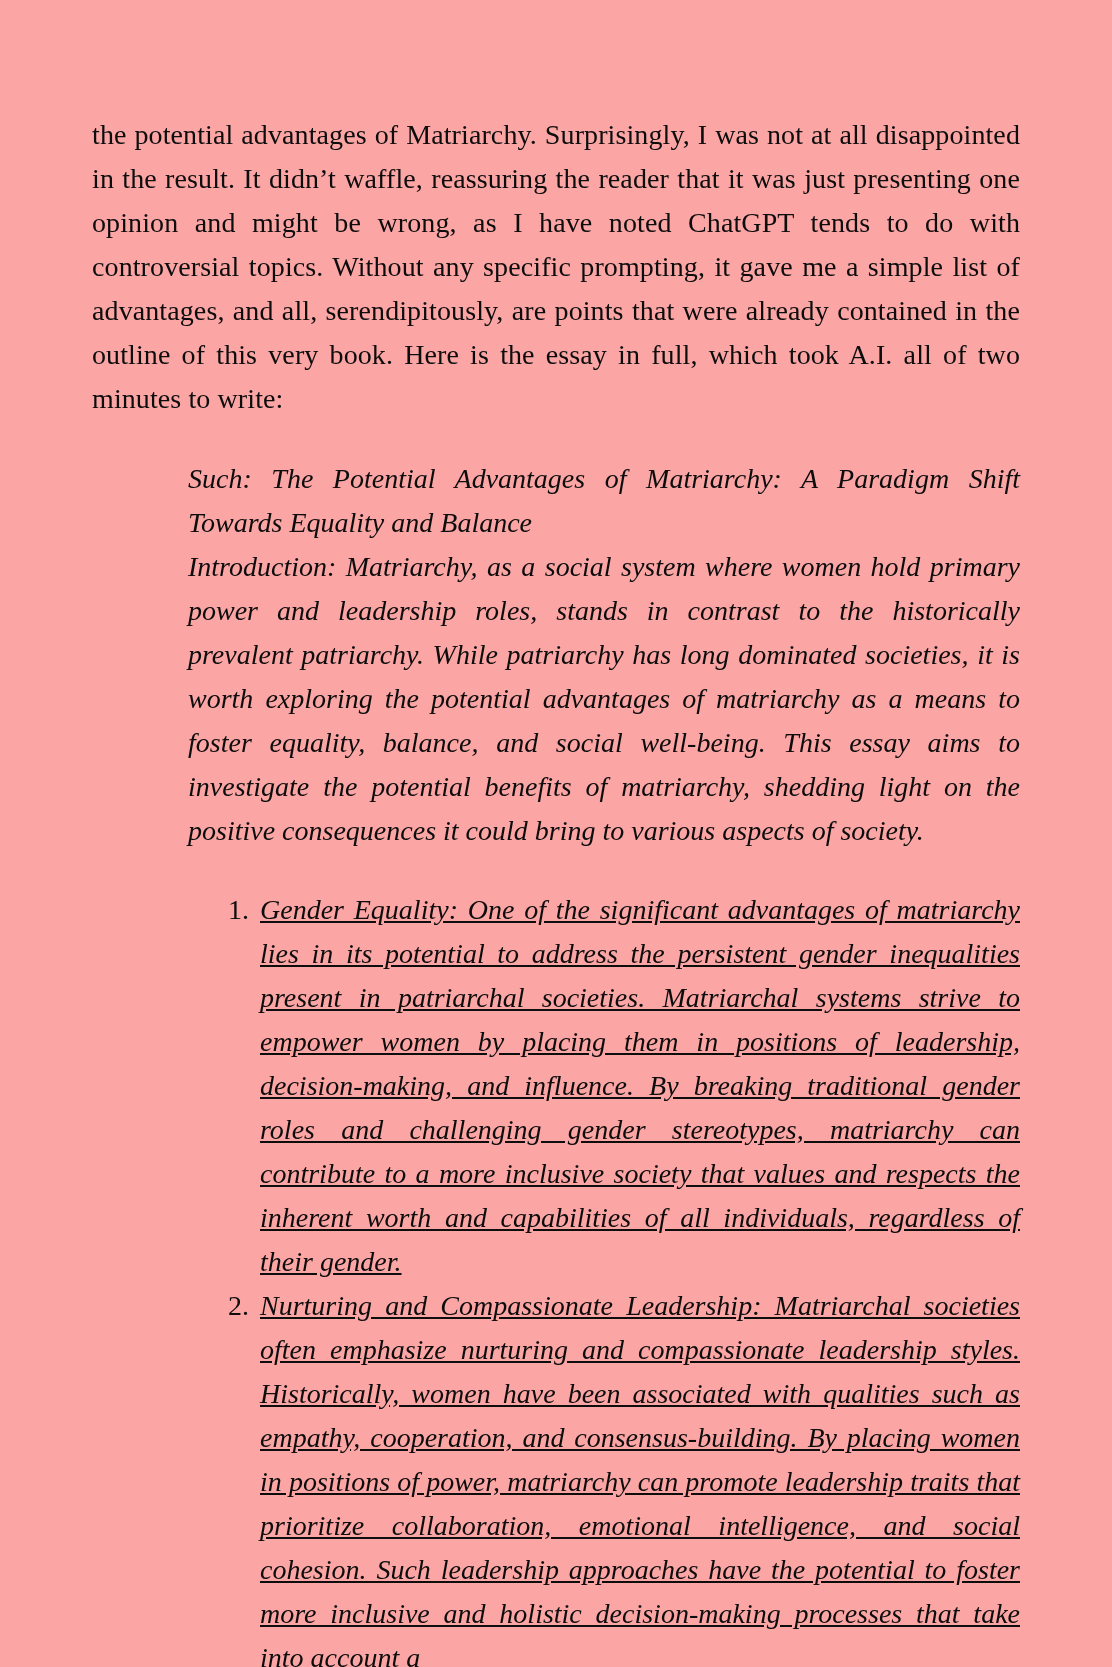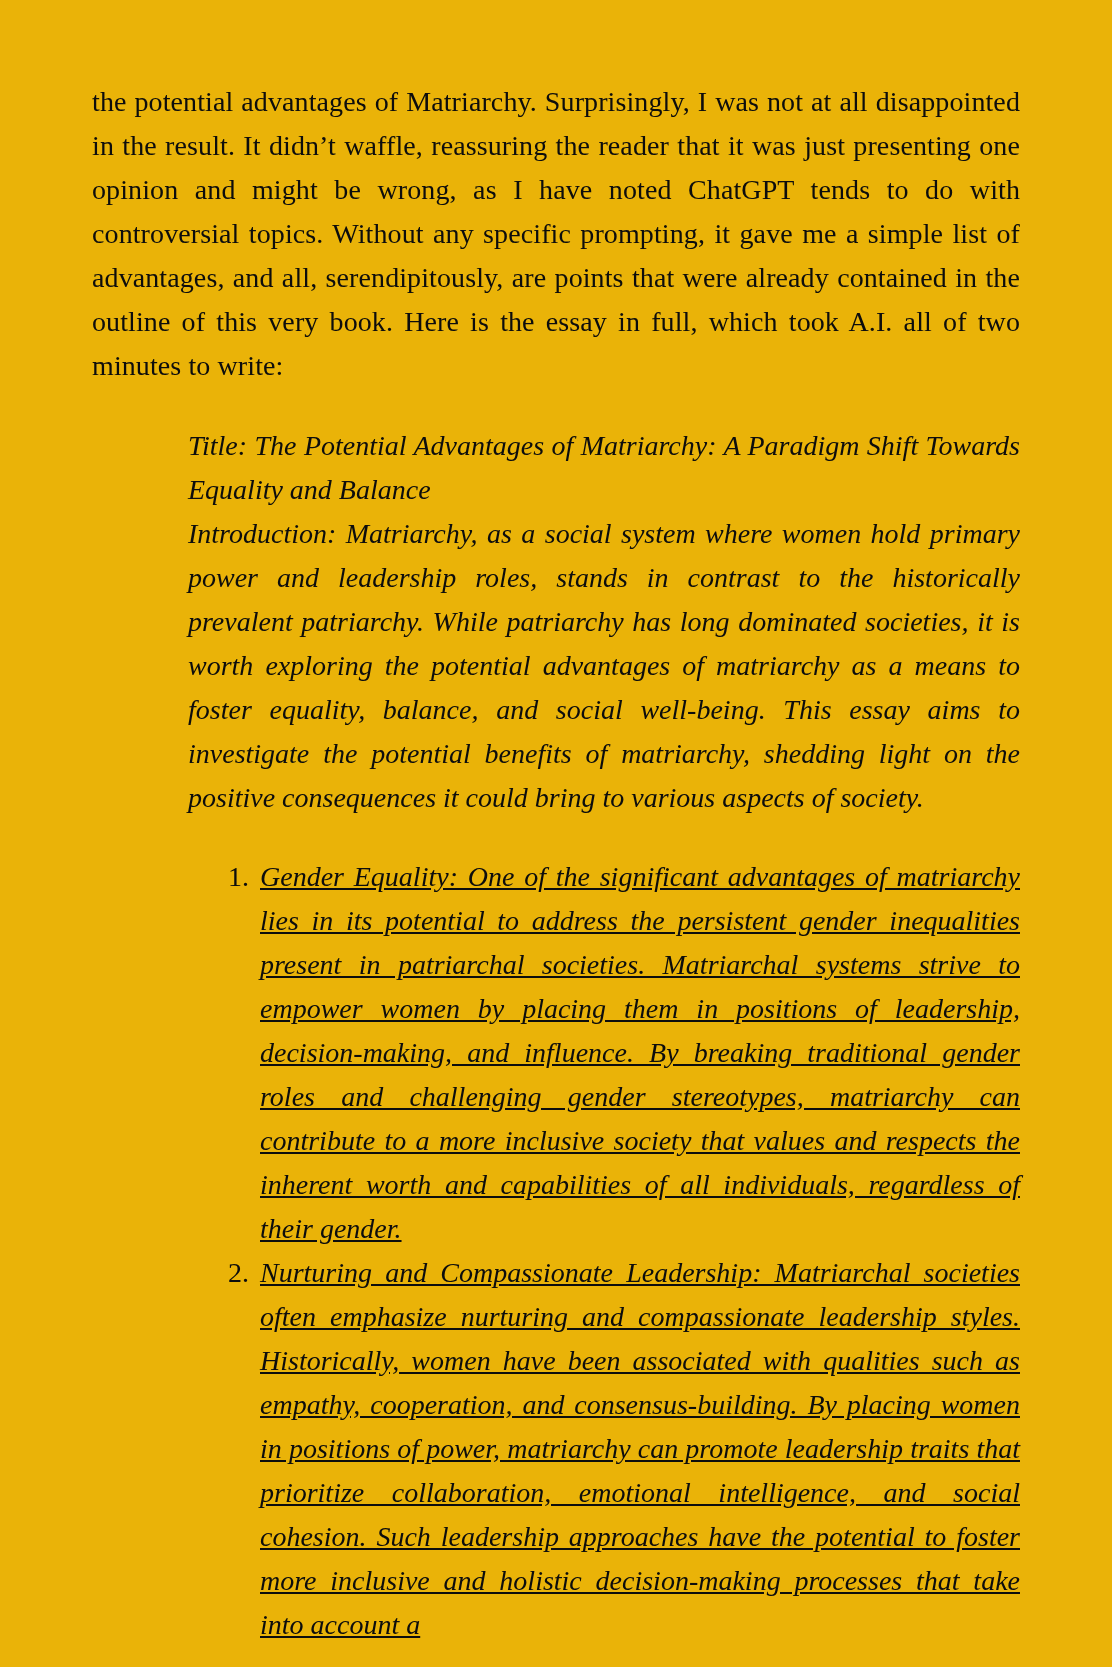--- a/index.html
+++ b/index.html
@@ -12,22 +12,22 @@
     height: 1667px;
     overflow: hidden;
     color: #0d0d0d;
     font-family: "Liberation Serif", serif;
     -webkit-font-smoothing: antialiased;
   }
   .page {
     box-sizing: border-box;
     width: 1112px;
     height: 1667px;
-    padding: 80px 92px 0 92px;
-    background: #eab308;
+    padding: 113px 92px 0 92px;
+    background: #fca5a5;
   }
   .body-text {
     margin: 0;
     font-size: 28px;
     line-height: 44px;
     text-align: justify;
     letter-spacing: 0.1px;
   }
   .quote {
     margin: 36px 0 0 96px;
@@ -61,21 +61,21 @@
 </style>
 </head>
 <body>
 
 <div class="page">
 
   <p class="body-text">the potential advantages of Matriarchy. Surprisingly, I was not at all disappointed in the result. It didn’t waffle, reassuring the reader that it was just presenting one opinion and might be wrong, as I have noted ChatGPT tends to do with controversial topics. Without any specific prompting, it gave me a simple list of advantages, and all, serendipitously, are points that were already contained in the outline of this very book. Here is the essay in full, which took A.I. all of two minutes to write:</p>
 
   <div class="quote">
 
-    <p>Title: The Potential Advantages of Matriarchy: A Paradigm Shift Towards Equality and Balance</p>
+    <p>Such: The Potential Advantages of Matriarchy: A Paradigm Shift Towards Equality and Balance</p>
 
     <p>Introduction: Matriarchy, as a social system where women hold primary power and leadership roles, stands in contrast to the historically prevalent patriarchy. While patriarchy has long dominated societies, it is worth exploring the potential advantages of matriarchy as a means to foster equality, balance, and social well-being. This essay aims to investigate the potential benefits of matriarchy, shedding light on the positive consequences it could bring to various aspects of society.</p>
 
     <ol class="advantages">
 
       <li>
         <span class="num">1.</span>
         <span class="li-text">Gender Equality: One of the significant advantages of matriarchy lies in its potential to address the persistent gender inequalities present in patriarchal societies. Matriarchal systems strive to empower women by placing them in positions of leadership, decision-making, and influence. By breaking traditional gender roles and challenging gender stereotypes, matriarchy can contribute to a more inclusive society that values and respects the inherent worth and capabilities of all individuals, regardless of their gender.</span>
       </li>
 

